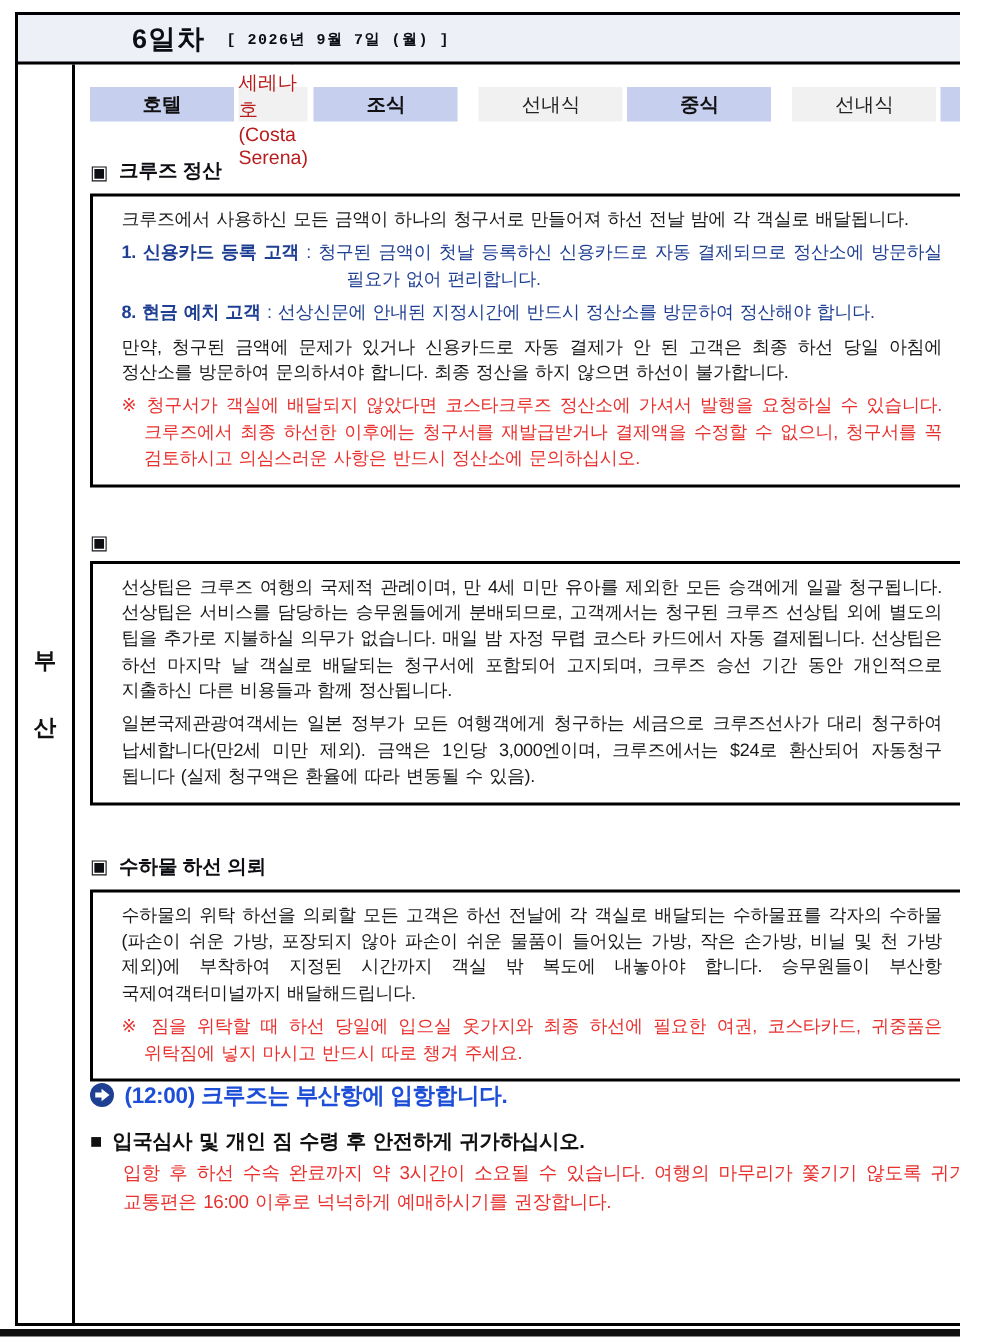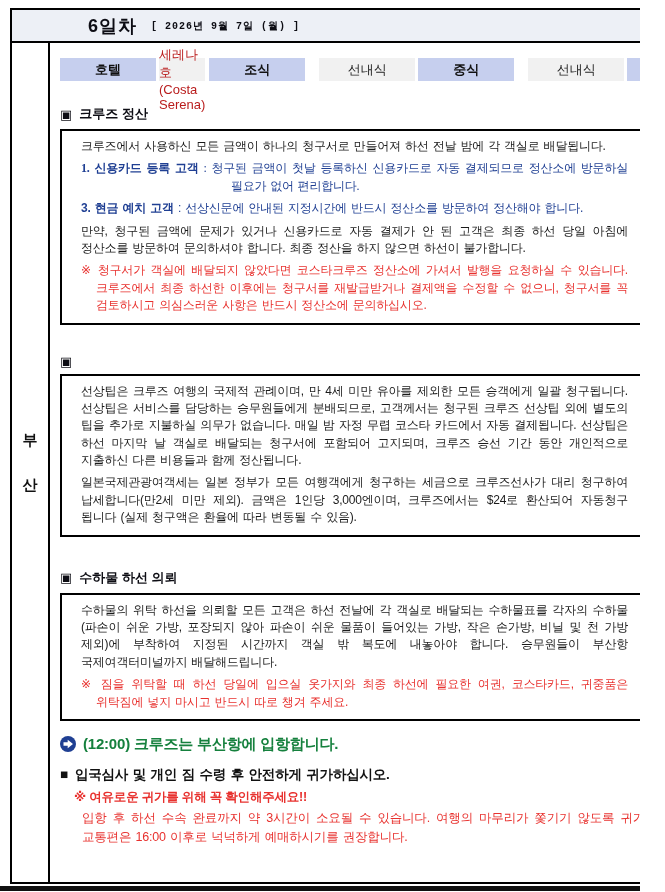--- a/index.html
+++ b/index.html
@@ -40,27 +40,27 @@
   .sec-head.mt34 { margin-top:32px; }
 
   
   .box { border:2px solid #000; padding:7px 19px; }
   .box p { font-size:12px; line-height:1.45; text-align:justify; word-break:keep-all;
     margin-bottom:5px; letter-spacing:-0.2px; word-spacing:1px; }
   .box p:last-child { margin-bottom:1px; }
   .t-blue { color:#1f3f93; }
   .t-red  { color:#e8312e; }
   .t-black{ color:#1a1a1a; }
-  .hang150 { padding-left:150px; text-indent:-150px;font-family:Liberation Serif, serif; }
+  .hang150 { padding-left:150px; text-indent:-150px; }
   .hang15  { padding-left:15px;  text-indent:-15px; }
   b.lbl { font-weight:bold; }
 
   
-  .arrival { margin-top:14px; display:flex; align-items:center; gap:7px;
-    font-size:15px; font-weight:bold; color:#15803d; letter-spacing:-0.2px; }
+  .arrival { display:flex; align-items:center; gap:7px;
+    font-size:15px; font-weight:bold; color:#1d4ed8; letter-spacing:-0.2px; }
   .arrival svg { display:block; }
   .return-line { margin-top:12px; font-size:13.5px; font-weight:bold; color:#111;
     display:flex; align-items:center; gap:7px; letter-spacing:-0.2px; word-spacing:1px; }
   .warn-title { margin-top:5px; padding-left:14px; font-size:12.5px; font-weight:bold;
     color:#e8312e; letter-spacing:-0.2px; }
   .warn-body { margin-top:3px; padding-left:22px; padding-right:4px; font-size:12.5px;
     color:#e8312e; line-height:1.5; text-align:justify; word-break:keep-all;
     word-spacing:1px; letter-spacing:-0.2px; }
 
   .bottom-bar { position:absolute; left:0; top:886px; width:665px; height:5px; background:#111; }
@@ -101,21 +101,21 @@
           </div>
         </div>
 
         <div class="sec-head">
           <span class="bullet">▣</span>
           <span>크루즈 정산</span>
         </div>
         <div class="box">
           <p class="t-black">크루즈에서 사용하신 모든 금액이 하나의 청구서로 만들어져 하선 전날 밤에 각 객실로 배달됩니다.</p>
           <p class="t-blue hang150"><b class="lbl">1. 신용카드 등록 고객</b><span> : 청구된 금액이 첫날 등록하신 신용카드로 자동 결제되므로 정산소에 방문하실 필요가 없어 편리합니다.</span></p>
-          <p class="t-blue"><b class="lbl">3. 현금 예치 고객</b><span> : 선상신문에 안내된 지정시간에 반드시 정산소를 방문하여 정산해야 합니다.</span></p>
+          <p class="t-blue"><b class="lbl">8. 현금 예치 고객</b><span> : 선상신문에 안내된 지정시간에 반드시 정산소를 방문하여 정산해야 합니다.</span></p>
           <p class="t-black">만약, 청구된 금액에 문제가 있거나 신용카드로 자동 결제가 안 된 고객은 최종 하선 당일 아침에 정산소를 방문하여 문의하셔야 합니다. 최종 정산을 하지 않으면 하선이 불가합니다.</p>
           <p class="t-red hang15">※ 청구서가 객실에 배달되지 않았다면 코스타크루즈 정산소에 가셔서 발행을 요청하실 수 있습니다. 크루즈에서 최종 하선한 이후에는 청구서를 재발급받거나 결제액을 수정할 수 없으니, 청구서를 꼭 검토하시고 의심스러운 사항은 반드시 정산소에 문의하십시오.</p>
         </div>
 
         <div class="sec-head mt30">
           <span class="bullet">▣</span>
         </div>
         <div class="box">
           <p class="t-black">선상팁은 크루즈 여행의 국제적 관례이며, 만 4세 미만 유아를 제외한 모든 승객에게 일괄 청구됩니다. 선상팁은 서비스를 담당하는 승무원들에게 분배되므로, 고객께서는 청구된 크루즈 선상팁 외에 별도의 팁을 추가로 지불하실 의무가 없습니다. 매일 밤 자정 무렵 코스타 카드에서 자동 결제됩니다. 선상팁은 하선 마지막 날 객실로 배달되는 청구서에 포함되어 고지되며, 크루즈 승선 기간 동안 개인적으로 지출하신 다른 비용들과 함께 정산됩니다.</p>
           <p class="t-black">일본국제관광여객세는 일본 정부가 모든 여행객에게 청구하는 세금으로 크루즈선사가 대리 청구하여 납세합니다(만2세 미만 제외). 금액은 1인당 3,000엔이며, 크루즈에서는 $24로 환산되어 자동청구 됩니다 (실제 청구액은 환율에 따라 변동될 수 있음).</p>
@@ -137,21 +137,20 @@
               <path d="M3.5 6.3h4.2V3.8L13 8l-5.3 4.2V9.7H3.5z" fill="#fff"></path>
             </svg>
           </span>
           <span>(12:00) 크루즈는 부산항에 입항합니다.</span>
         </div>
 
         <div class="return-line">
           <span>■</span>
           <span>입국심사 및 개인 짐 수령 후 안전하게 귀가하십시오.</span>
         </div>
-        <div class="warn-title">※ 여유로운 귀가를 위해 꼭 확인해주세요!!</div>
         <div class="warn-body">입항 후 하선 수속 완료까지 약 3시간이 소요될 수 있습니다. 여행의 마무리가 쫓기기 않도록 귀가 교통편은 16:00 이후로 넉넉하게 예매하시기를 권장합니다.</div>
 
       </div>
     </div>
   </div>
 
   <div class="bottom-bar"></div>
 </div>
 
 </body></html>

